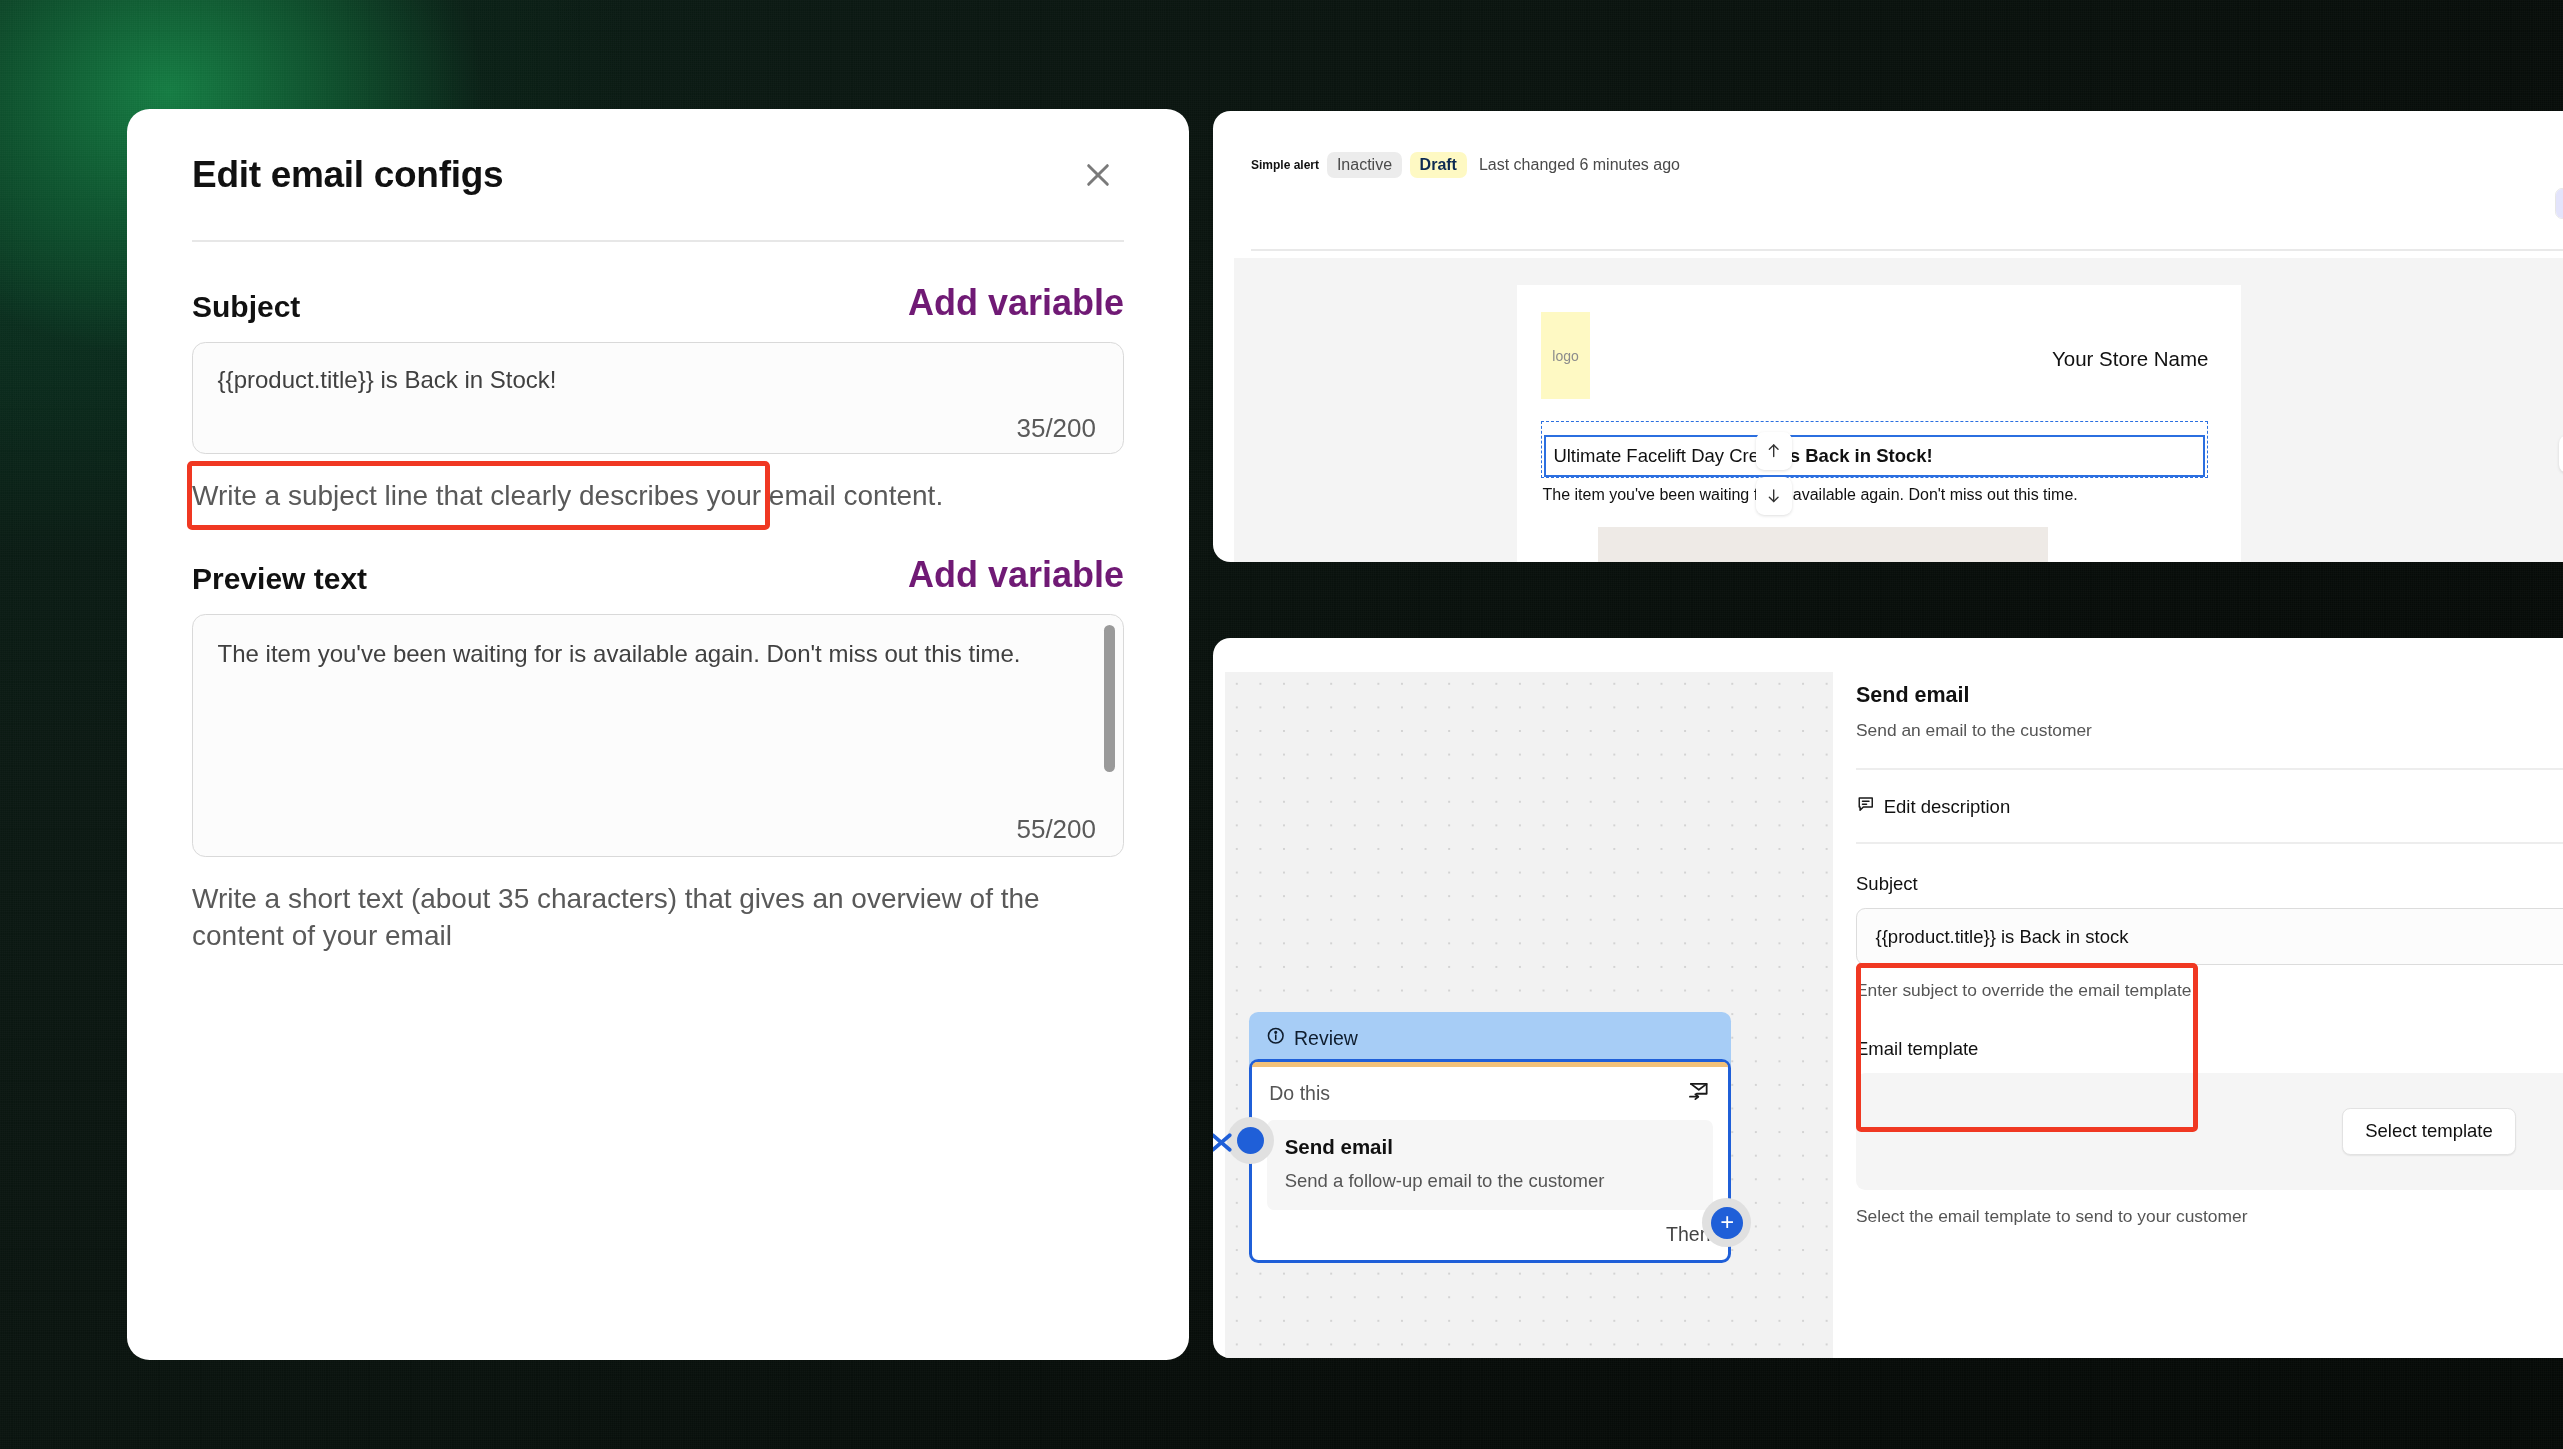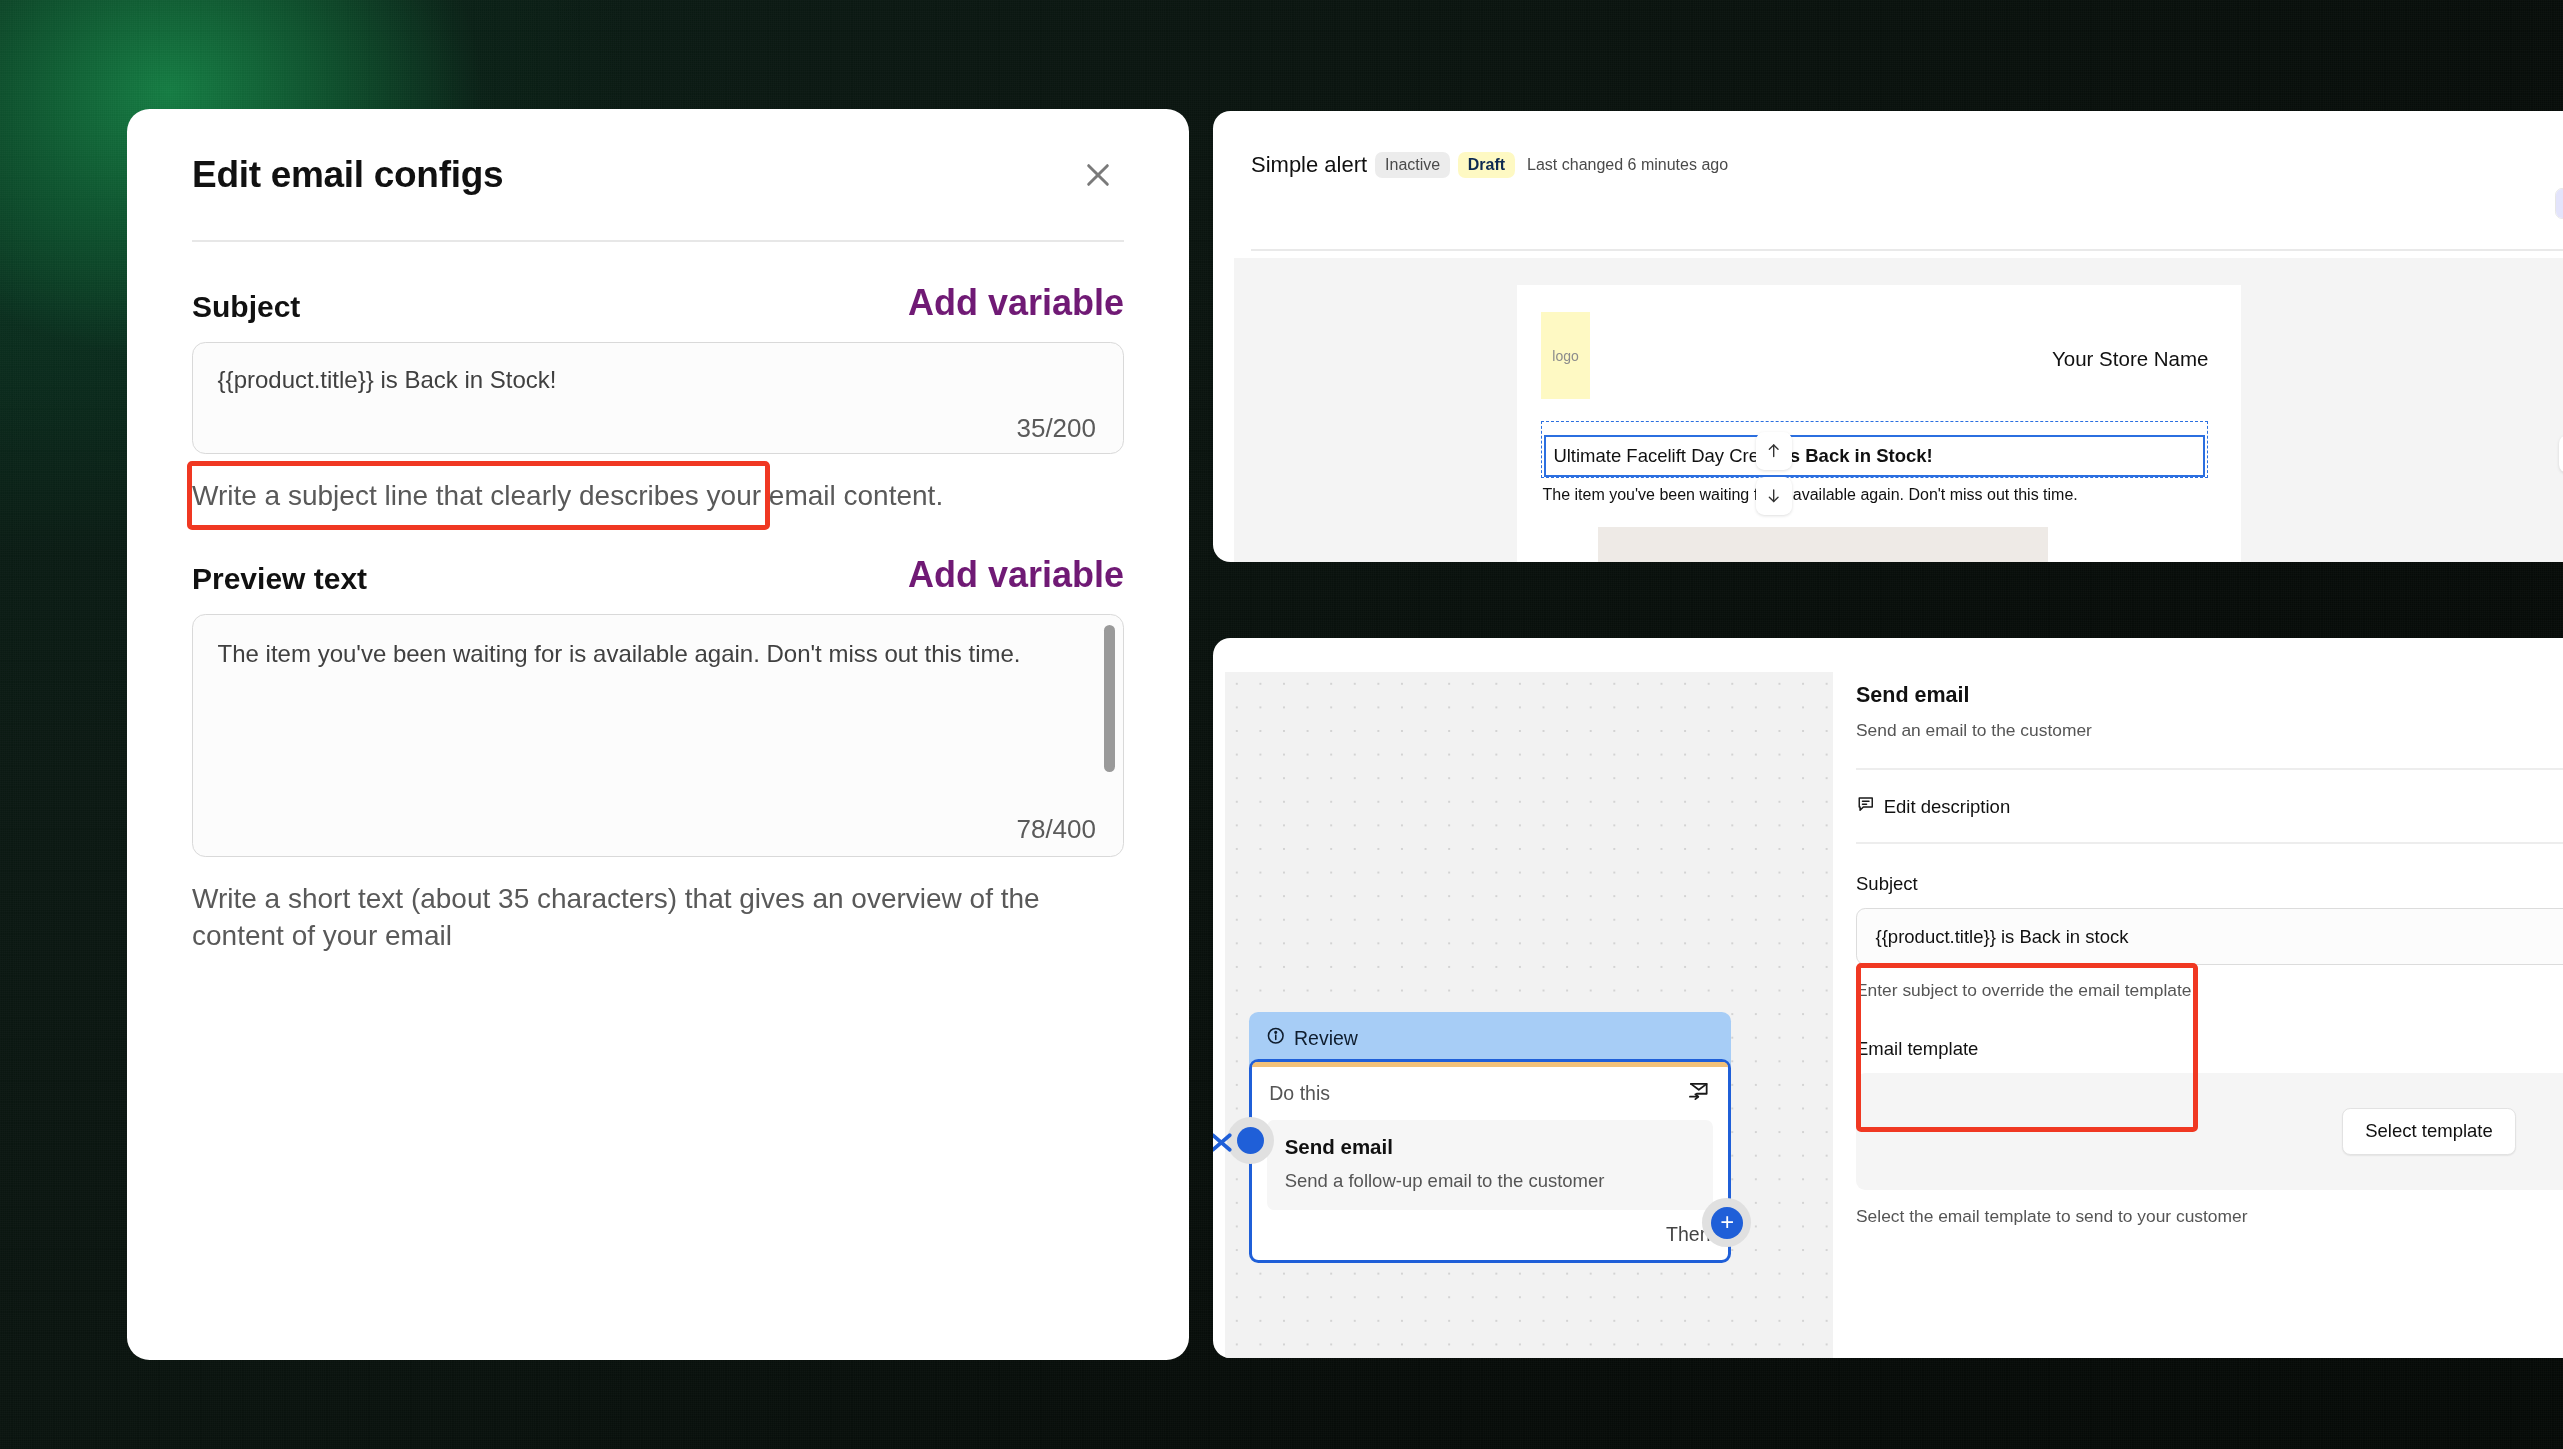--- a/index.html
+++ b/index.html
@@ -83,21 +83,21 @@
   #rb-left { left: 60px; top: 352px; width: 583px; height: 69px; }
 
   
   .panel-tr {
     position: absolute; left: 1213px; top: 111px;
     width: 1866px; height: 451px;
     background: #fff; border-radius: 17.4px; overflow: hidden;
   }
   .tr-topbar { position: relative; height: 106px; }
   .tr-meta { position:absolute; left: 38px; top: 41px; display: flex; align-items: center; gap: 8.2px; }
-  .tr-name { font-size: 22px; font-weight: 400; color: #111; }
+  .tr-name { font-size: 12px; font-weight: 700; color: #111; }
   .chip {
     font-size: 16px; padding: 4.1px 9.7px; border-radius: 7.2px; font-weight: 400;
   }
   .chip.inactive { background: #ececec; color: #4a4a4a; }
   .chip.draft { background: #fef9c3; color: #0d2a52; font-weight: 700; }
   .tr-changed { font-size: 16px; color: #4a4a4a; margin-left: 4.1px; }
 
   .devtoggle {
     position: absolute; left: 1342px; top: 77px;
     display: flex; background: #fff; border: 1px solid #e6e6e6; border-radius: 7.2px; overflow: hidden;
@@ -266,21 +266,21 @@
   </div>
   <div class="helper">Write a subject line that clearly describes your email content.</div>
 
   <div class="field-label-row">
     <div class="field-label">Preview text</div>
     <div class="add-var">Add variable</div>
   </div>
   <div class="txtbox preview">
     <div class="val">The item you've been waiting for is available again. Don't miss out this time.</div>
     <div class="scroller"></div>
-    <div class="counter">78/400</div>
+    <div class="counter">55/200</div>
   </div>
   <div class="helper">Write a short text (about 35 characters) that gives an overview of the content of your email</div>
 
   <div class="redbox" id="rb-left"></div>
 </div>
 
 <div class="panel-tr">
   <div class="tr-topbar">
     <div class="tr-meta">
       <span class="tr-name">Simple alert</span>

